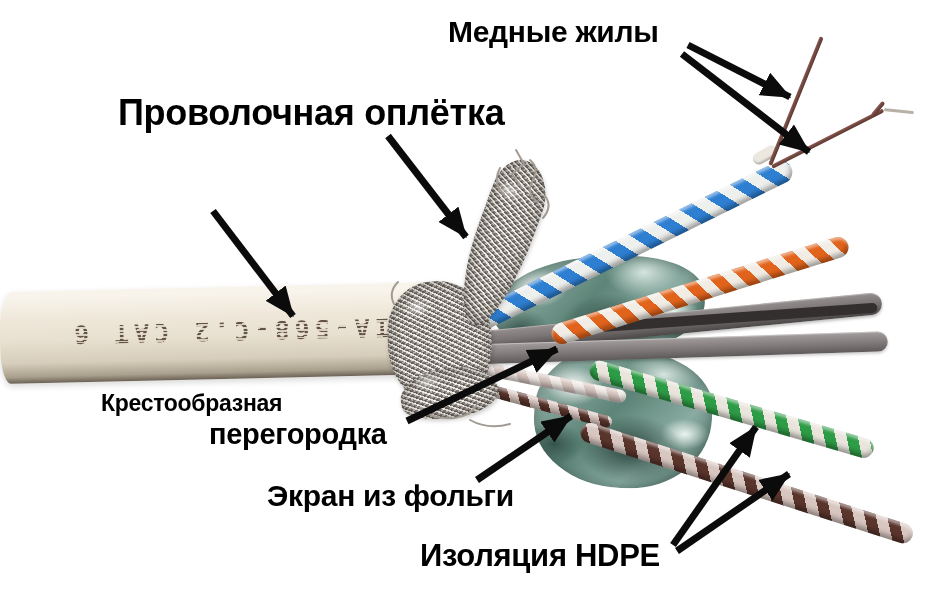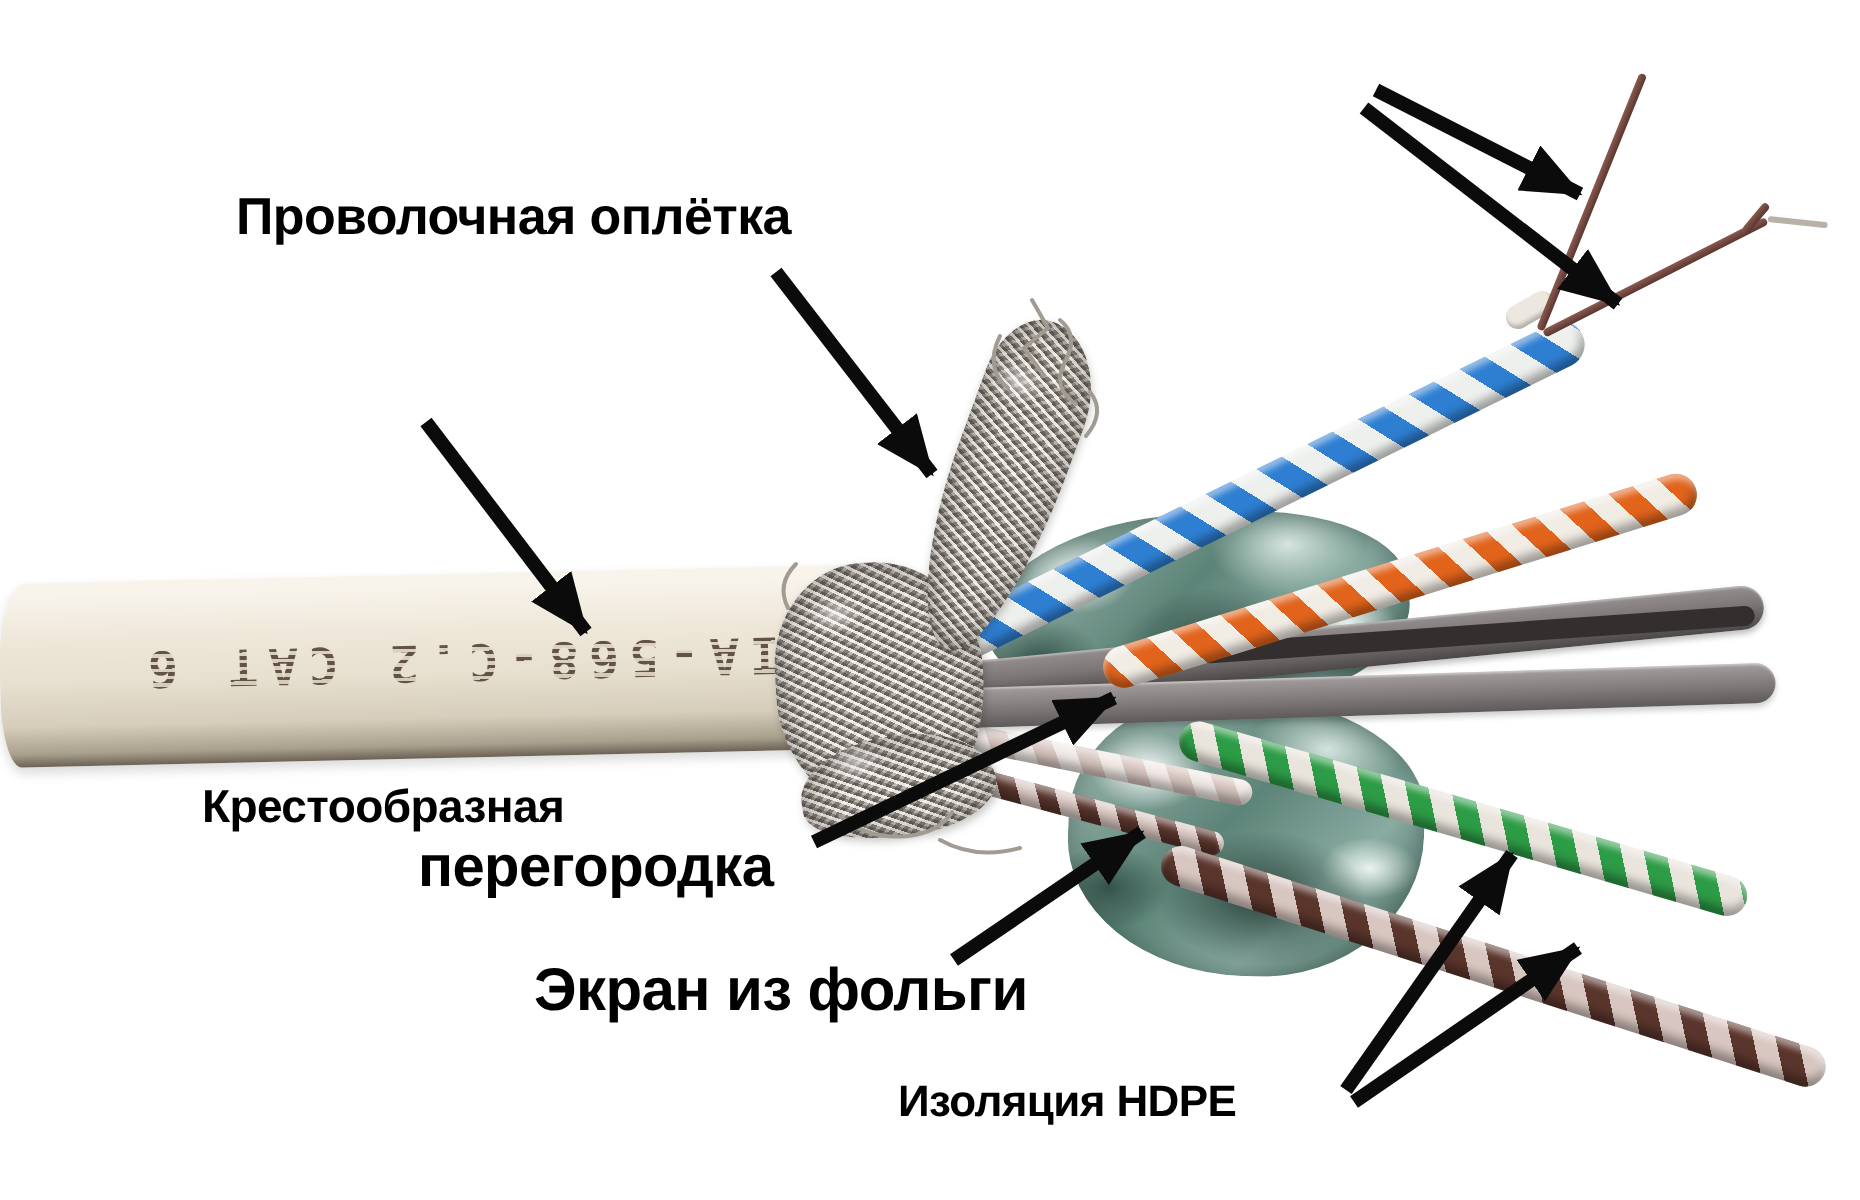--- a/index.html
+++ b/index.html
@@ -6,26 +6,26 @@
   .stage{
     position:relative;width:930px;height:600px;background:#ffffff;overflow:hidden;
     font-family:"Liberation Sans",sans-serif;
   }
   
   .label{
     position:absolute;font-weight:700;color:#000;line-height:1;
     letter-spacing:-0.3px;white-space:nowrap;z-index:31;
   }
   .lbl-copper    {left:448px;top:17px; font-size:30px;}
-  .lbl-braid     {left:118px;top:95px; font-size:26px;}
+  .lbl-braid     {left:118px;top:95px; font-size:36px;}
   .lbl-jacket    {left:30px; top:175px;font-size:30px;}
   .lbl-divider1  {left:101px;top:392px;font-size:23px;}
   .lbl-divider2  {left:209px;top:420px;font-size:29px;}
   .lbl-foil      {left:267px;top:481px;font-size:30px;}
-  .lbl-insulation{left:420px;top:540px;font-size:22px;margin-left:29px;}
+  .lbl-insulation{left:420px;top:540px;font-size:31px;}
 
   
   .jacket{
     position:absolute;left:0;top:292px;width:452px;height:92px;z-index:1;
     transform:rotate(-1.3deg);transform-origin:left center;
     border-radius:14px 26px 26px 10px / 40px 46px 46px 34px;
     background:linear-gradient(#f8f4ec 6%,#efe8da 30%,#e7dfcf 55%,#d6cdbb 78%,#a99f8d 93%,#6b6255 100%);
     box-shadow:0 3px 6px rgba(0,0,0,.15);
   }
   .print{
@@ -205,19 +205,20 @@
       <line x1="682" y1="54" x2="809" y2="152" marker-end="url(#ah)"></line>
       <line x1="388" y1="136" x2="466" y2="237" marker-end="url(#ah)"></line>
       <line x1="213" y1="211" x2="293" y2="316" marker-end="url(#ah)"></line>
       <line x1="407" y1="421" x2="557" y2="349" marker-end="url(#ah)"></line>
       <line x1="477" y1="480" x2="571" y2="416" marker-end="url(#ah)"></line>
       <line x1="673" y1="545" x2="756" y2="427" marker-end="url(#ah)"></line>
       <line x1="677" y1="551" x2="789" y2="474" marker-end="url(#ah)"></line>
     </g>
   </svg>
 
+  <div class="label lbl-copper">Медные жилы</div>
   <div class="label lbl-braid">Проволочная оплётка</div>
   <div class="label lbl-divider1">Крестообразная</div>
   <div class="label lbl-foil">Экран из фольги</div>
   <div class="label lbl-divider2">перегородка</div>
   <div class="label lbl-insulation">Изоляция HDPE</div>
 
 </div>
 
 </body></html>

